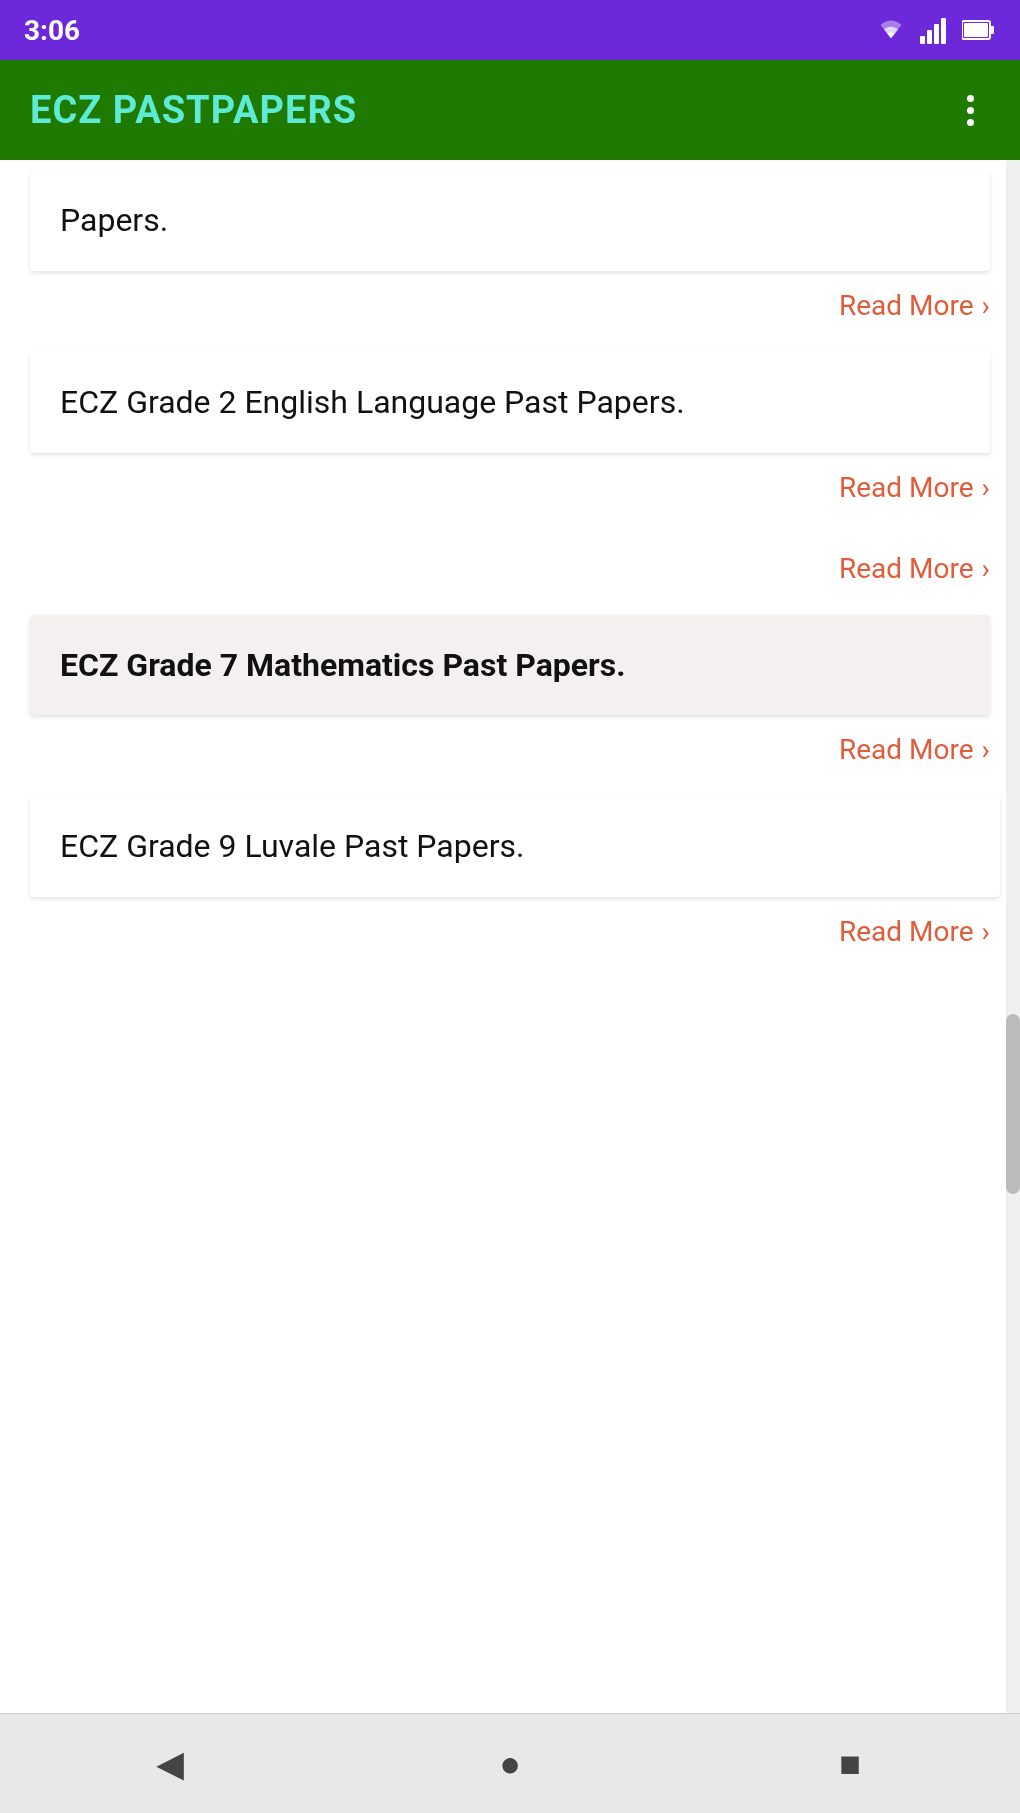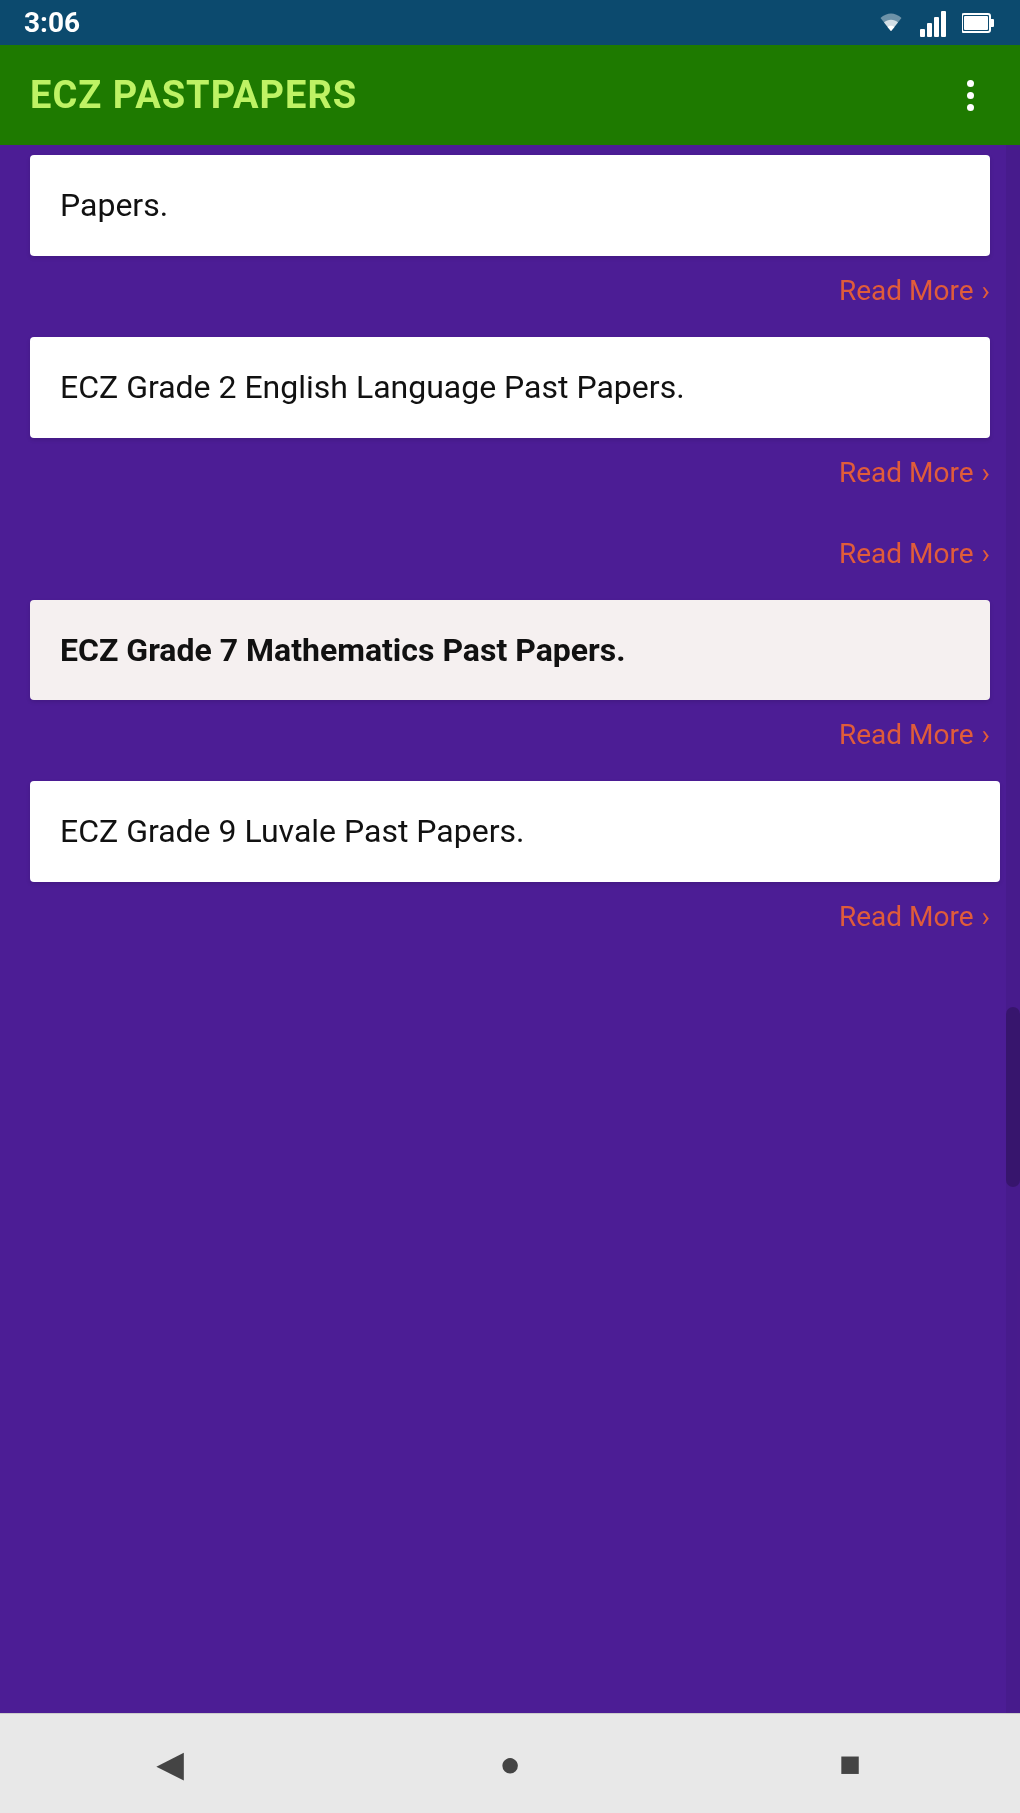--- a/index.html
+++ b/index.html
@@ -14,22 +14,22 @@
       height: 1813px;
       background: #000;
       font-family: 'Roboto', Arial, sans-serif;
       overflow: hidden;
       display: flex;
       flex-direction: column;
     }
 
     
     .status-bar {
-      background: #0c4a6e;
-      height: 45px;
+      background: #6d28d9;
+      height: 60px;
       display: flex;
       align-items: center;
       justify-content: space-between;
       padding: 0 24px;
       flex-shrink: 0;
     }
 
     .status-time {
       color: #fff;
       font-size: 28px;
@@ -47,21 +47,21 @@
       background: #1e7a00;
       height: 100px;
       display: flex;
       align-items: center;
       justify-content: space-between;
       padding: 0 30px;
       flex-shrink: 0;
     }
 
     .app-title {
-      color: #bef264;
+      color: #5eead4;
       font-size: 38px;
       font-weight: bold;
       letter-spacing: 1px;
     }
 
     .menu-dots {
       color: #fff;
       font-size: 36px;
       cursor: pointer;
       display: flex;
@@ -74,21 +74,21 @@
 
     .dot {
       width: 7px;
       height: 7px;
       background: #fff;
       border-radius: 50%;
     }
 
     
     .content-area {
-      background: #4c1d95;
+      background: #ffffff;
       flex: 1;
       overflow-y: auto;
       padding: 0 0 20px 0;
     }
 
     .card {
       background: #fff;
       border-radius: 4px;
       padding: 28px 30px;
       box-shadow: 0 2px 4px rgba(0,0,0,0.12);

